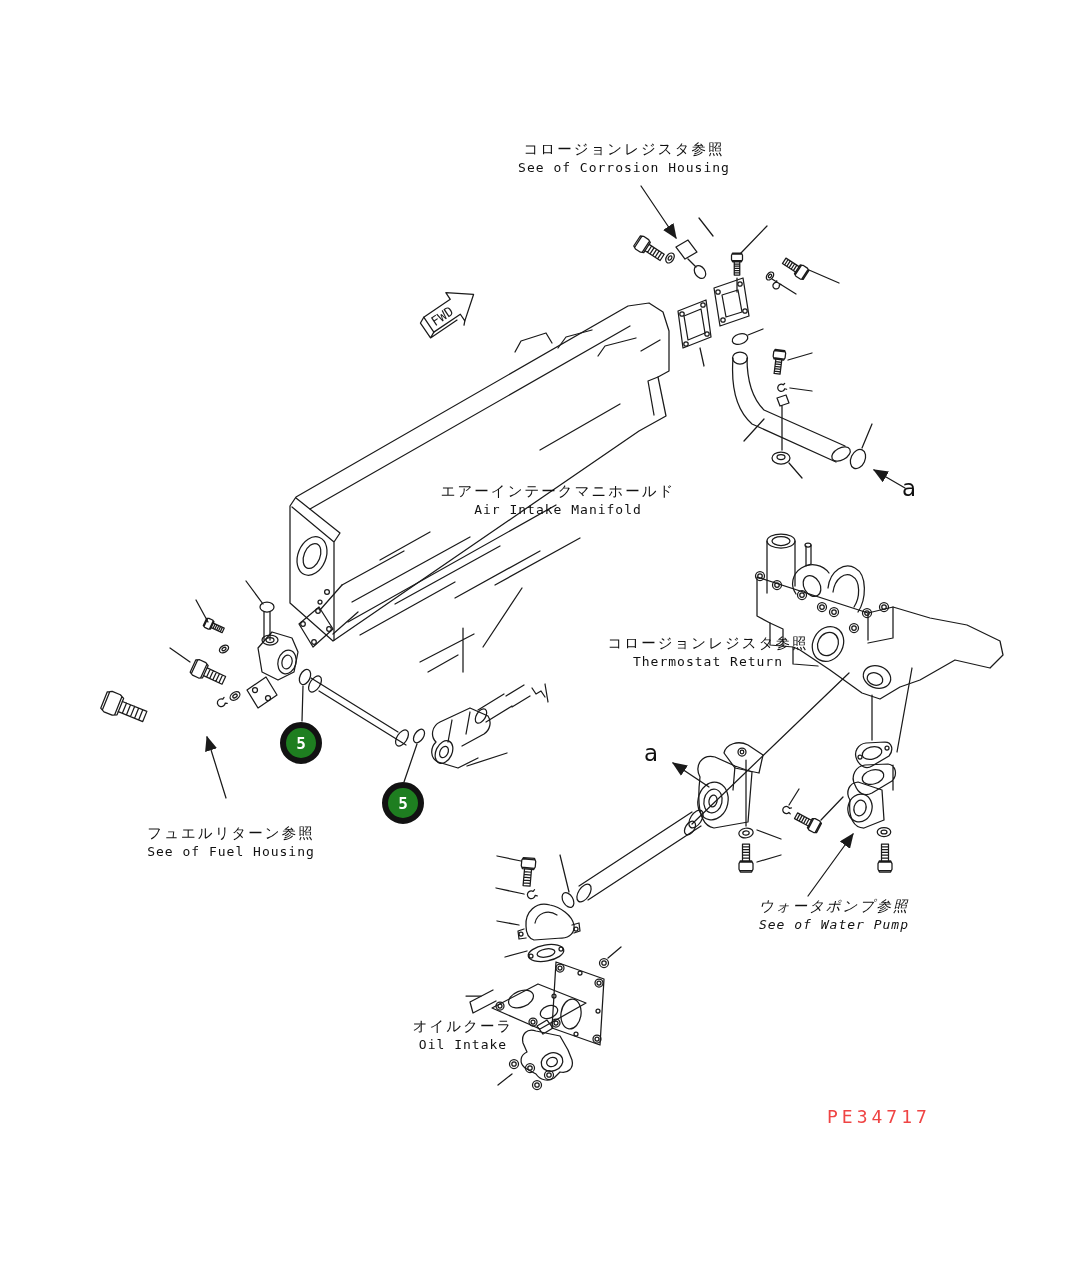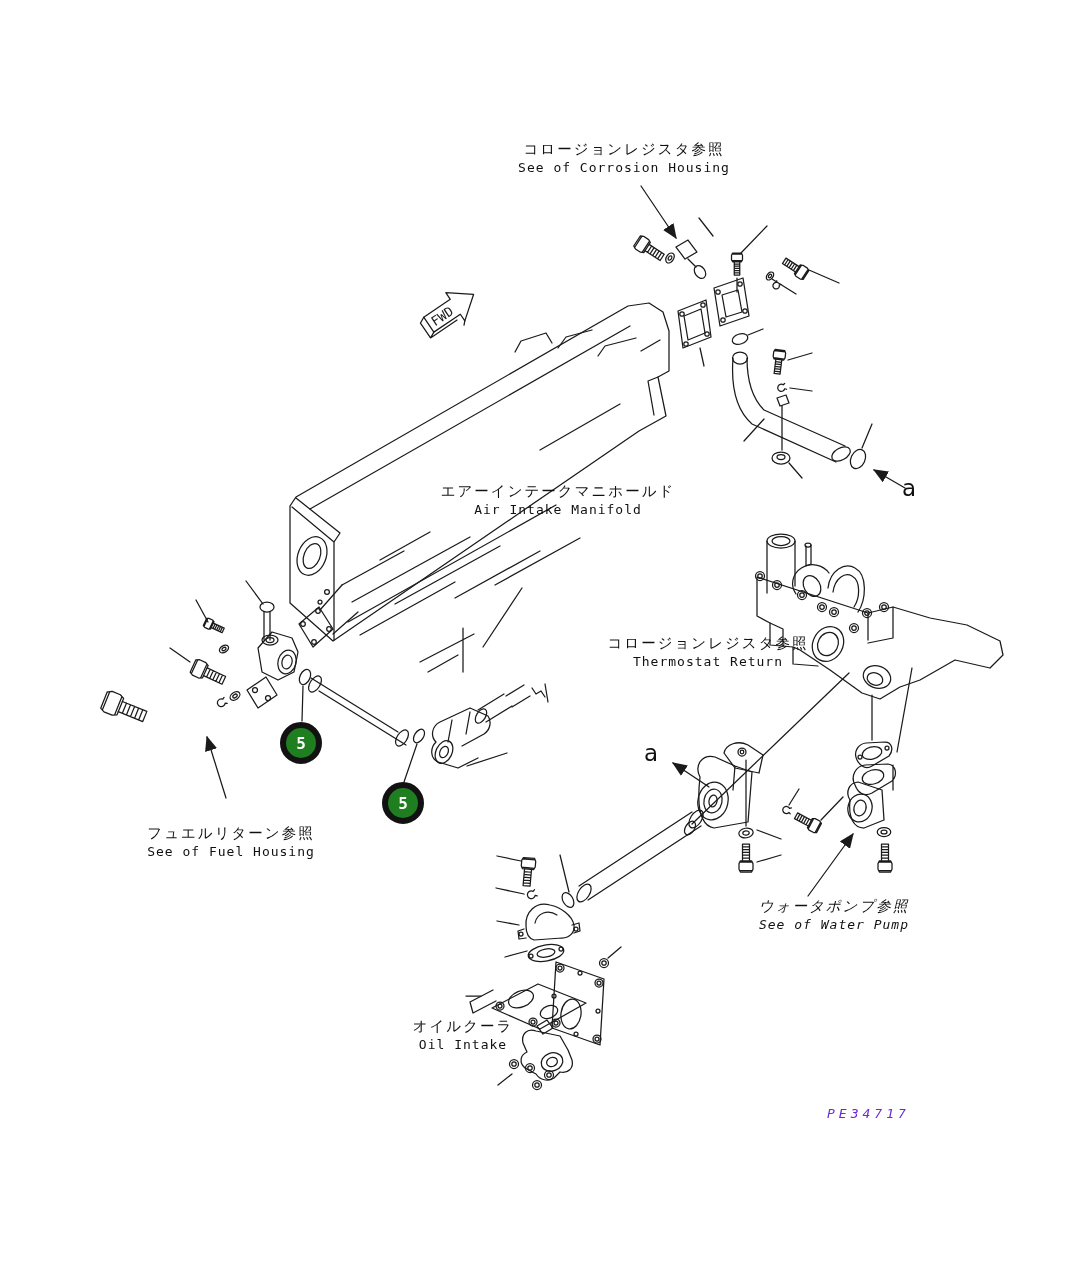--- a/index.html
+++ b/index.html
@@ -5,21 +5,21 @@
   html,body{margin:0;padding:0;background:#e8e8e8;}
   .stage{position:relative;width:1067px;height:1270px;background:#ffffff;margin:0 auto;
          font-family:"DejaVu Sans Mono","Liberation Mono",monospace;overflow:hidden;}
   svg.art{position:absolute;left:0;top:0;}
   svg.art *{vector-effect:non-scaling-stroke;}
   .lineart{stroke:#1a1a1a;stroke-width:1.25;fill:none;stroke-linecap:round;stroke-linejoin:round;}
   .label{position:absolute;transform:translateX(-50%);text-align:center;color:#111;white-space:nowrap;}
   .label .jp{font-size:14.5px;letter-spacing:2px;line-height:19px;}
   .label .en{font-size:13px;letter-spacing:1px;line-height:18px;}
   .ref-a{position:absolute;font-size:23px;color:#111;font-family:"DejaVu Sans","Liberation Sans",sans-serif;}
-  .part-code{position:absolute;font-size:13px;letter-spacing:4px;color:#6d28d9;font-style:italic;}
+  .part-code{position:absolute;font-size:18px;letter-spacing:4px;color:#ef4444;}
   .badge{position:absolute;width:30px;height:30px;border-radius:50%;
          background:#1e7e20;border:6px solid #121212;color:#fff;
          display:flex;align-items:center;justify-content:center;
          font-size:16px;font-weight:bold;cursor:pointer;}
 </style>
 </head>
 <body>
 
 <div class="stage">
 

